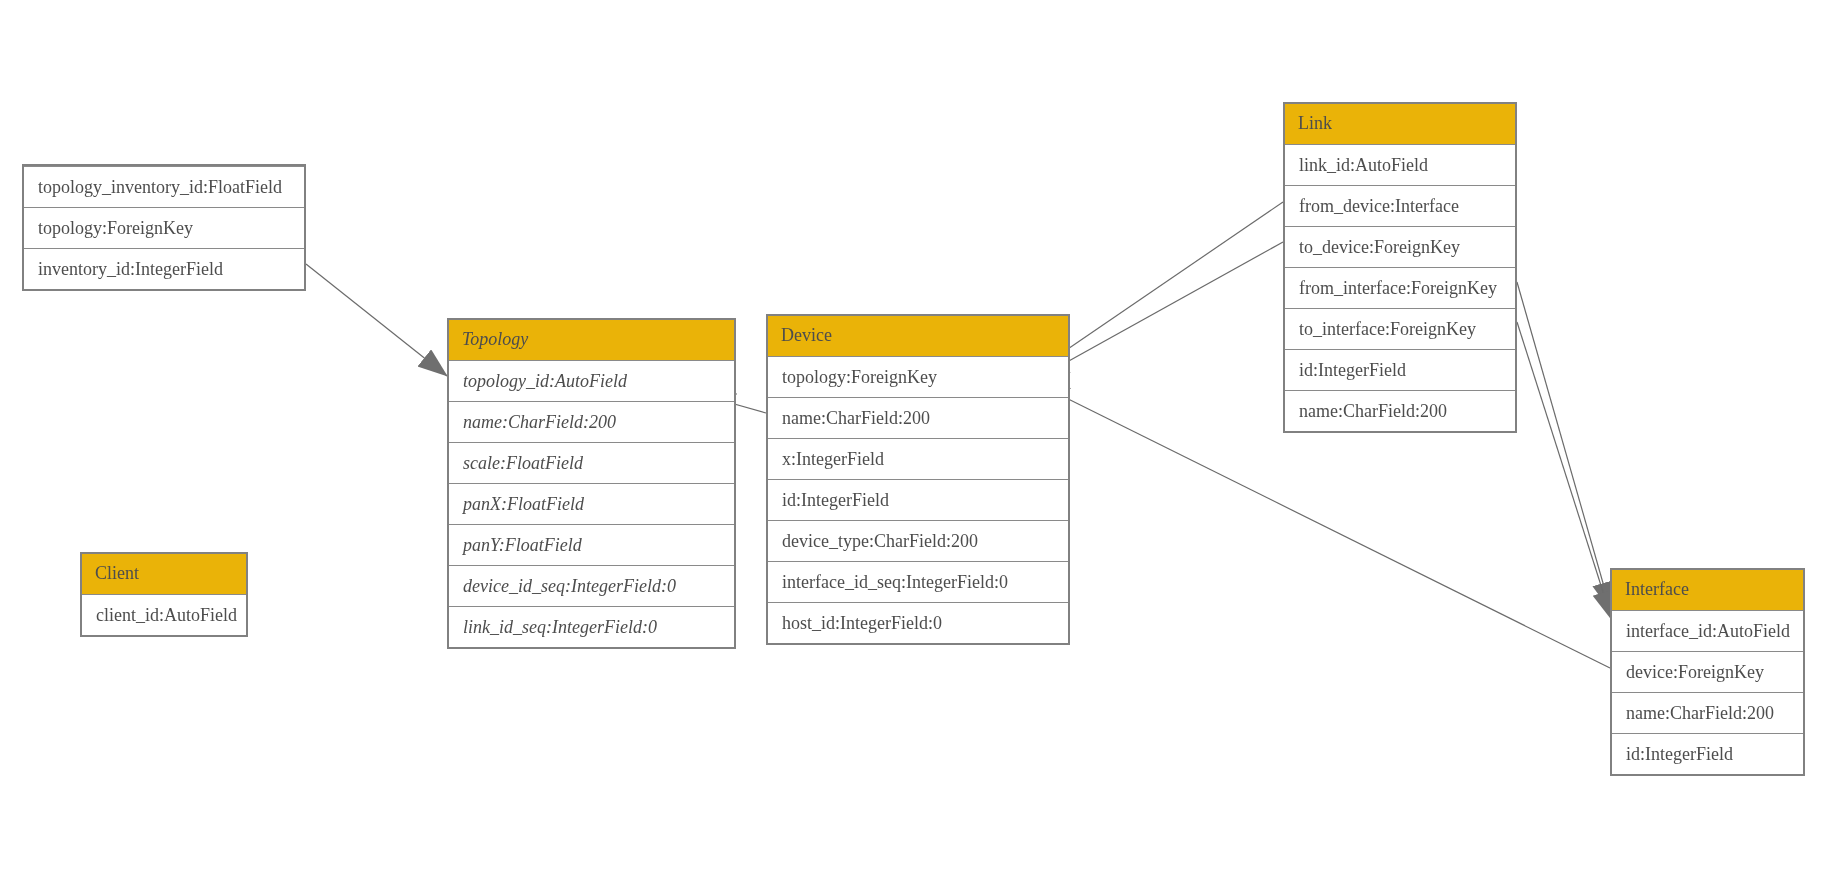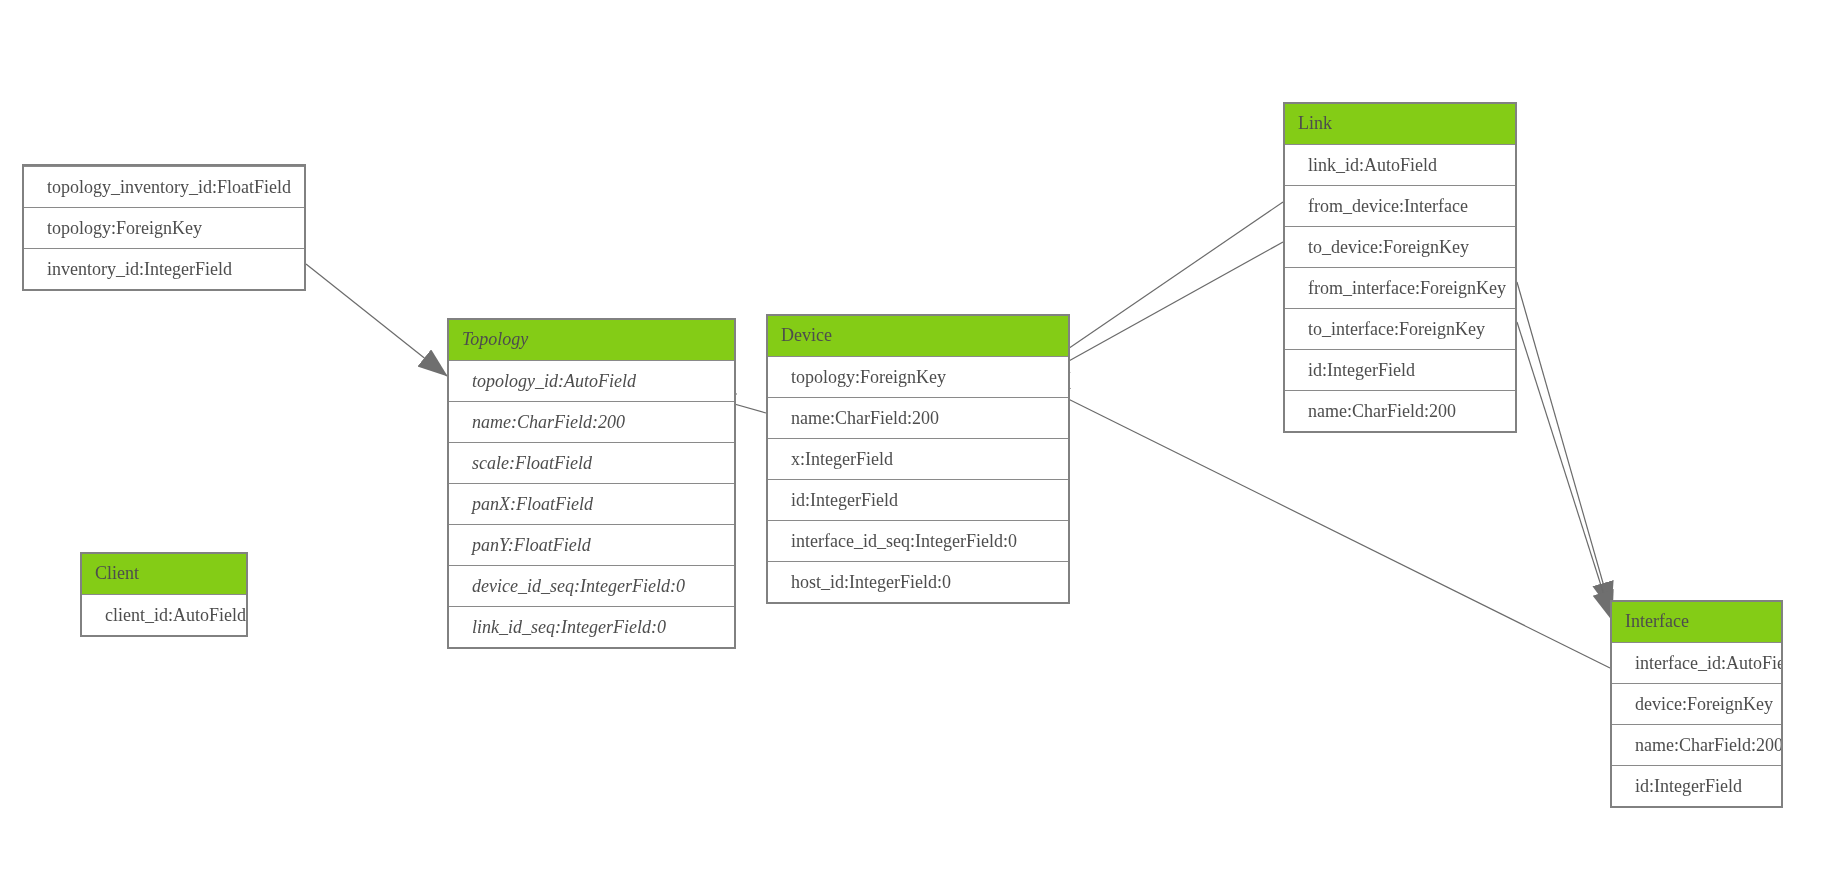--- a/index.html
+++ b/index.html
@@ -29,41 +29,41 @@
     border: 2px solid #818181;
     background: #ffffff;
     color: #4d4d4d;
     font-size: 18px;
   }
   .ehead {
     box-sizing: border-box;
     height: 40px;
     line-height: 38px;
     padding-left: 13px;
-    background: #84cc16;
+    background: #eab308;
     white-space: nowrap;
     overflow: hidden;
   }
   .erow {
     box-sizing: border-box;
     height: 41px;
     line-height: 40px;
-    padding-left: 23px;
+    padding-left: 14px;
     border-top: 1px solid #8a8a8a;
     background: #ffffff;
     white-space: nowrap;
     overflow: hidden;
   }
   
   .t-topologyinventory { left: 22px;   top: 164px; width: 284px; }
   .t-topology          { left: 447px;  top: 318px; width: 289px; font-style: italic; }
   .t-client            { left: 80px;   top: 552px; width: 168px; }
   .t-device            { left: 766px;  top: 314px; width: 304px; }
   .t-link              { left: 1283px; top: 102px; width: 234px; }
-  .t-interface         { left: 1610px; top: 568px; width: 173px; margin-top: 32px; }
+  .t-interface         { left: 1610px; top: 568px; width: 195px; }
 </style>
 </head>
 <body>
 
 <div id="canvas">
 
   <svg id="edges" width="1824" height="874" viewBox="0 0 1824 874">
     <defs>
       <marker id="arrow" markerUnits="userSpaceOnUse" markerWidth="32" markerHeight="24" refX="29" refY="11" orient="auto">
         <path d="M0,0 L30,11 L0,22 Z" fill="#6f6f6f"></path>
@@ -99,20 +99,21 @@
     <div class="ehead">Client</div>
     <div class="erow">client_id:AutoField</div>
   </div>
 
   <div class="etable t-device">
     <div class="ehead">Device</div>
     <div class="erow">topology:ForeignKey</div>
     <div class="erow">name:CharField:200</div>
     <div class="erow">x:IntegerField</div>
     <div class="erow">id:IntegerField</div>
+    <div class="erow">device_type:CharField:200</div>
     <div class="erow">interface_id_seq:IntegerField:0</div>
     <div class="erow">host_id:IntegerField:0</div>
   </div>
 
   <div class="etable t-link">
     <div class="ehead">Link</div>
     <div class="erow">link_id:AutoField</div>
     <div class="erow">from_device:Interface</div>
     <div class="erow">to_device:ForeignKey</div>
     <div class="erow">from_interface:ForeignKey</div>

